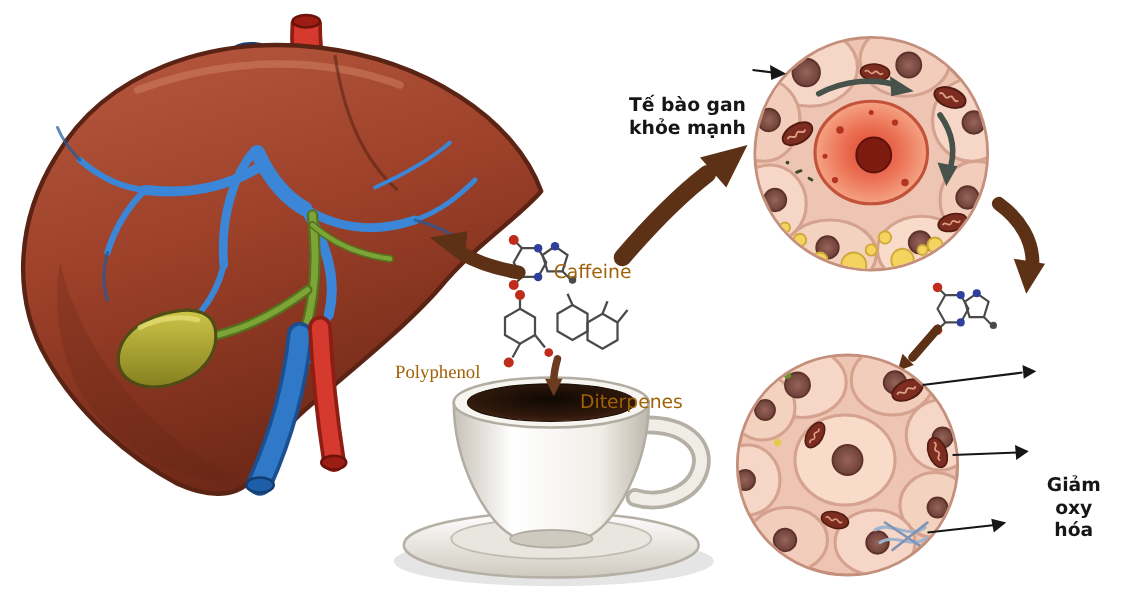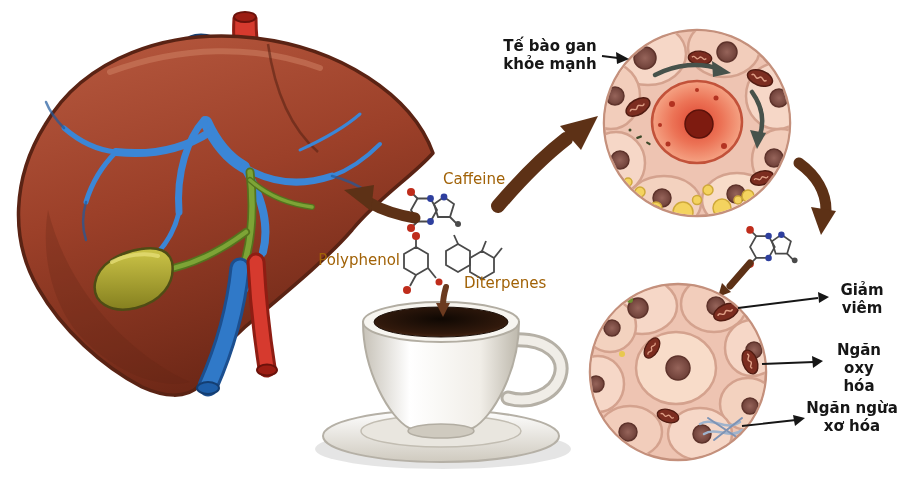--- a/index.html
+++ b/index.html
@@ -3,25 +3,25 @@
 <meta charset="utf-8">
 <style>
   html,body{margin:0;padding:0;background:#ffffff;}
   .canvas{
     position:relative;width:900px;height:491px;background:#ffffff;
     font-family:"DejaVu Sans","Liberation Sans",sans-serif;overflow:hidden;
   }
   .canvas svg{position:absolute;left:0;top:0;}
   .lbl{
     position:absolute;color:#161616;font-size:15px;line-height:1.2;
-    font-weight:700;letter-spacing:0;
+    font-weight:700;letter-spacing:0;margin-top:38px;
   }
   .lbl.compound{font-weight:500;color:#a16207;}
   .center{text-align:center;}
-  .right{text-align:right;}
+  .right{font-family:Liberation Serif, serif;}
 </style>
 </head>
 <body>
 
 <div class="canvas">
 
 <svg width="900" height="491" viewBox="0 0 900 491" xmlns="http://www.w3.org/2000/svg" xmlns:xlink="http://www.w3.org/1999/xlink">
   <defs>
     <linearGradient id="liverGrad" x1="0" y1="0" x2="0.35" y2="1">
       <stop offset="0" stop-color="#b85a40"></stop>
@@ -323,17 +323,15 @@
       <polygon points="805,418 793,415 795,426"></polygon>
     </g>
   </g>
 </svg>
 
 <div class="lbl compound" style="left:443px;top:170px;">Caffeine</div>
 <div class="lbl compound right" style="left:316px;top:251px;width:84px;">Polyphenol</div>
 <div class="lbl compound" style="left:464px;top:274px;">Diterpenes</div>
 
 <div class="lbl center" style="left:499px;top:37px;width:102px;">Tế bào gan khỏe mạnh</div>
-<div class="lbl center" style="left:832px;top:281px;width:60px;">Giảm viêm</div>
-<div class="lbl center" style="left:826px;top:341px;width:66px;">Ngăn oxy hóa</div>
-<div class="lbl center" style="left:806px;top:399px;width:92px;">Ngăn ngừa xơ hóa</div>
+<div class="lbl center" style="left:826px;top:341px;width:66px;">Giảm oxy hóa</div>
 
 </div>
 
 </body></html>

